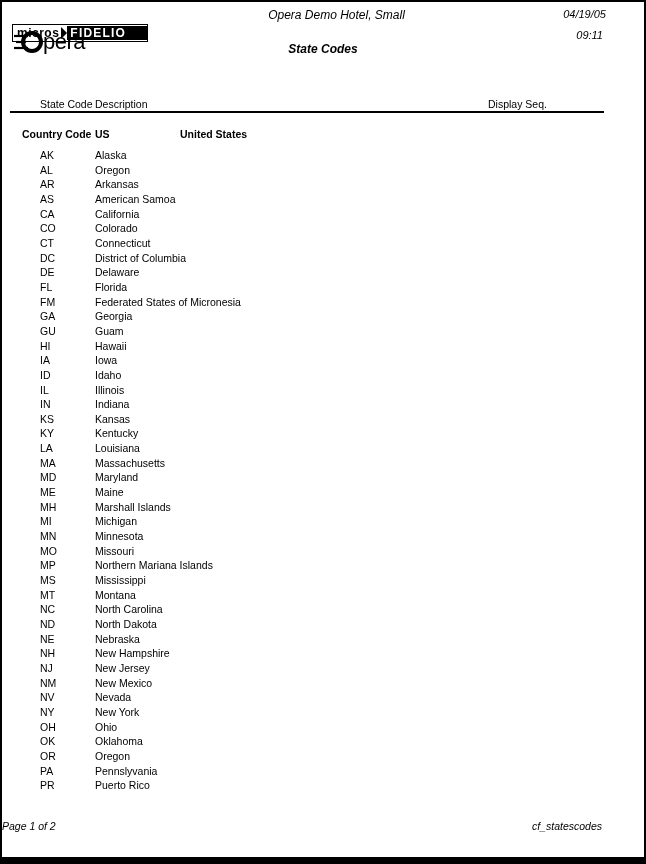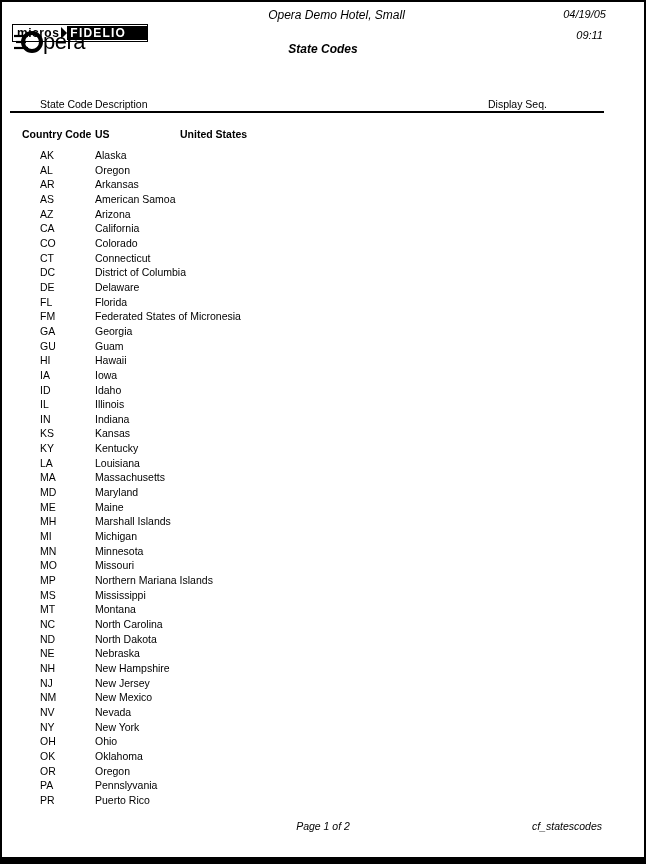--- a/index.html
+++ b/index.html
@@ -36,21 +36,21 @@
   .country-row{position:absolute;top:126px;left:0;width:100%;height:14px;font-weight:bold;font-size:10.5px;}
   .country-label{position:absolute;left:20px;white-space:nowrap;}
   .country-code{position:absolute;left:93px;}
   .country-name{position:absolute;left:158px;white-space:nowrap;padding-left:20px;}
   
   .rows{position:absolute;top:146px;left:0;right:0;}
   .state-row{position:relative;height:14.66px;line-height:14.66px;font-size:10.5px;}
   .cell-code{position:absolute;left:38px;}
   .cell-desc{position:absolute;left:93px;white-space:nowrap;}
   
-  .footer-page{position:absolute;top:818px;left:0;right:0;text-align:center;font-style:italic;font-size:10.5px;}
+  .footer-page{position:absolute;top:818px;left:0;right:0;text-align:left;font-style:italic;font-size:10.5px;}
   .footer-id{position:absolute;top:818px;right:42px;font-style:italic;font-size:10.5px;}
 </style>
 </head>
 <body>
 
 <div class="page">
 
   <div class="mf-logo">
     <span class="mf-micros">micros</span>
     <span class="mf-arrow"></span>
@@ -97,24 +97,20 @@
   <div class="state-row">
     <span class="cell-code">AR</span>
     <span class="cell-desc">Arkansas</span>
   </div>
 
   <div class="state-row">
     <span class="cell-code">AS</span>
     <span class="cell-desc">American Samoa</span>
   </div>
 
-  <div class="state-row">
-    <span class="cell-code">AZ</span>
-    <span class="cell-desc">Arizona</span>
-  </div>
 
   <div class="state-row">
     <span class="cell-code">CA</span>
     <span class="cell-desc">California</span>
   </div>
 
   <div class="state-row">
     <span class="cell-code">CO</span>
     <span class="cell-desc">Colorado</span>
   </div>

